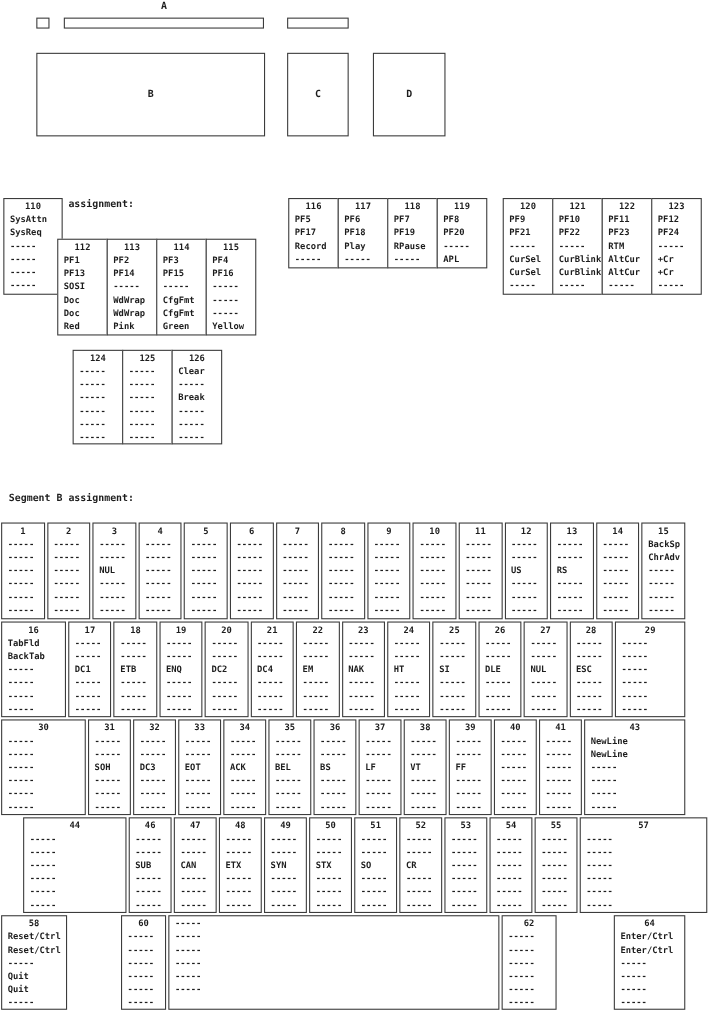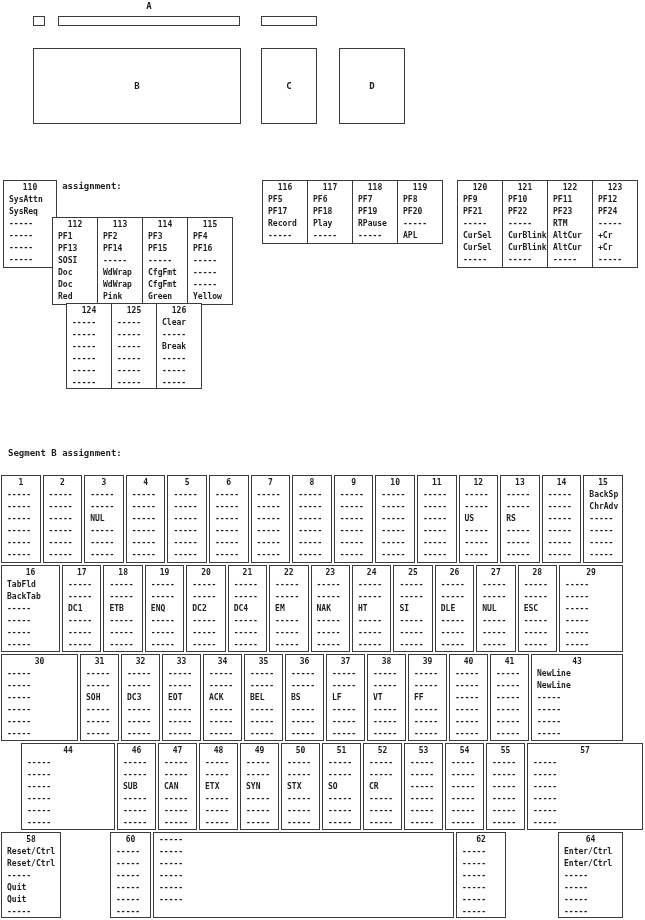--- a/index.html
+++ b/index.html
@@ -29,21 +29,21 @@
   #lblA  {left:58px;top:1px;width:182px;}
   #bar2  {left:261px;top:16px;width:56px;height:10px;}
   #boxB  {left:33px;top:48px;width:208px;height:76px;}
   #boxC  {left:261px;top:48px;width:56px;height:76px;}
   #boxD  {left:339px;top:48px;width:66px;height:76px;}
   #hA{top:149px;margin-top:32px;}  #hB{top:448px;}
   .ga0{left:3px;top:180px;height:88px;}
   .ga1{left:52px;top:180px;height:88px;margin-top:37px;}
   .ga2{left:262px;top:180px;height:64px;}
   .ga3{left:457px;top:180px;height:88px;}
-  .ga4{left:66px;top:303px;height:86px;}
+  .ga4{left:66px;top:318px;height:86px;}
   .br1{top:475px;height:88px;}
   .br2{top:565px;height:87px;justify-content:space-between;}
   .br3{top:654px;height:87px;}
   .br4{top:743px;height:87px;margin-left:20px;}
   .br5{top:832px;height:86px;}
 </style>
 </head>
 <body>
 
 <div class="page">

